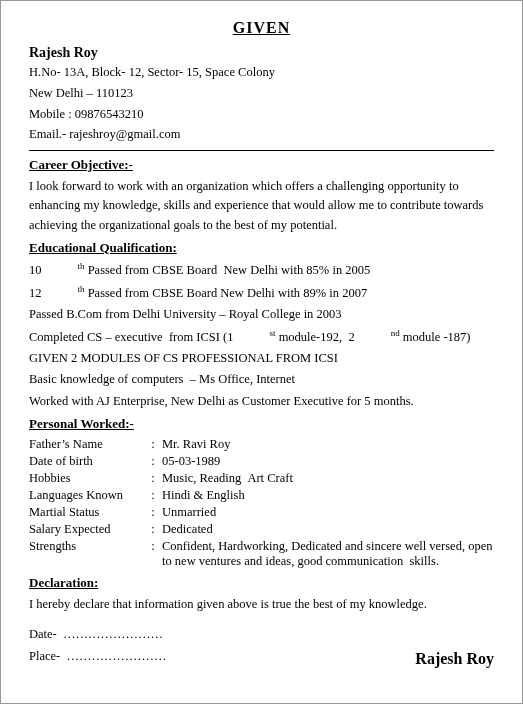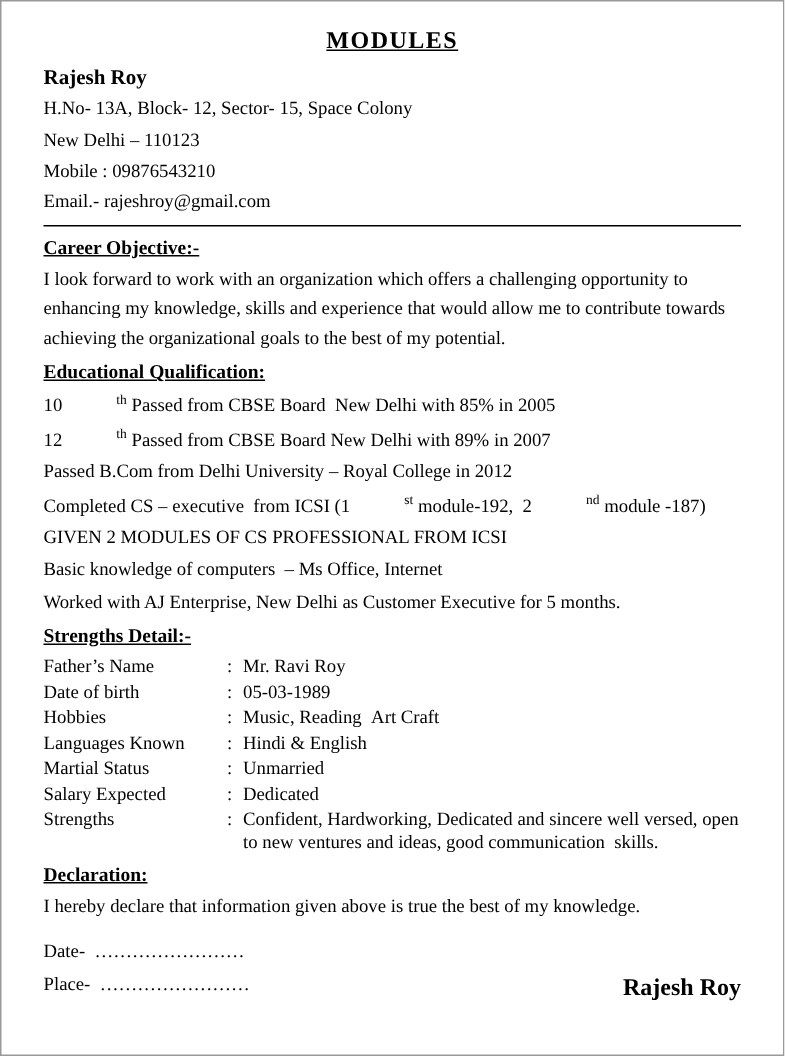--- a/index.html
+++ b/index.html
@@ -107,45 +107,45 @@
     sup {
       font-size: 9px;
       margin-left: 36px;
     }
   </style>
 </head>
 <body>
 
 <div class="page">
 
-  <div class="resume-title">MODULES</div>
+  <div class="resume-title">GIVEN</div>
 
   <div class="name">Rajesh Roy</div>
   <div class="address-block">H.No- 13A, Block- 12, Sector- 15, Space Colony</div>
   <div class="address-block">New Delhi – 110123</div>
   <div class="address-block">Mobile : 09876543210</div>
   <div class="address-block">Email.- rajeshroy@gmail.com</div>
 
   <hr class="divider">
 
   <div class="section-title">Career Objective:-</div>
   <div class="section-content">I look forward to work with an organization  which offers a challenging  opportunity to enhancing my knowledge, skills and experience that would allow me to contribute towards achieving the organizational  goals to the best of my potential.</div>
 
   <div class="section-title">Educational Qualification:</div>
 
   <div class="edu-item">10<sup>th</sup> Passed from CBSE Board &nbsp;New Delhi with 85% in 2005</div>
   <div class="edu-item">12<sup>th</sup> Passed from CBSE Board New Delhi with 89% in 2007</div>
-  <div class="edu-item">Passed B.Com from Delhi University – Royal College in 2012</div>
+  <div class="edu-item">Passed B.Com from Delhi University – Royal College in 2003</div>
   <div class="edu-item">Completed CS – executive &nbsp;from ICSI (1<sup>st</sup> module-192, &nbsp;2<sup>nd</sup> module -187)</div>
   <div class="edu-item">GIVEN 2 MODULES OF CS PROFESSIONAL FROM ICSI</div>
   <div class="edu-item">Basic knowledge of computers &nbsp;– Ms Office, Internet</div>
 
   <div class="section-content">Worked with AJ Enterprise, New Delhi as Customer Executive  for 5 months.</div>
 
-  <div class="section-title">Strengths Detail:-</div>
+  <div class="section-title">Personal Worked:-</div>
 
   <table class="personal-table">
     <tbody>
       <tr>
         <td class="label-col">Father’s Name</td>
         <td class="colon-col">:</td>
         <td class="value-col">Mr. Ravi Roy</td>
       </tr>
       <tr>
         <td class="label-col">Date of birth</td>

